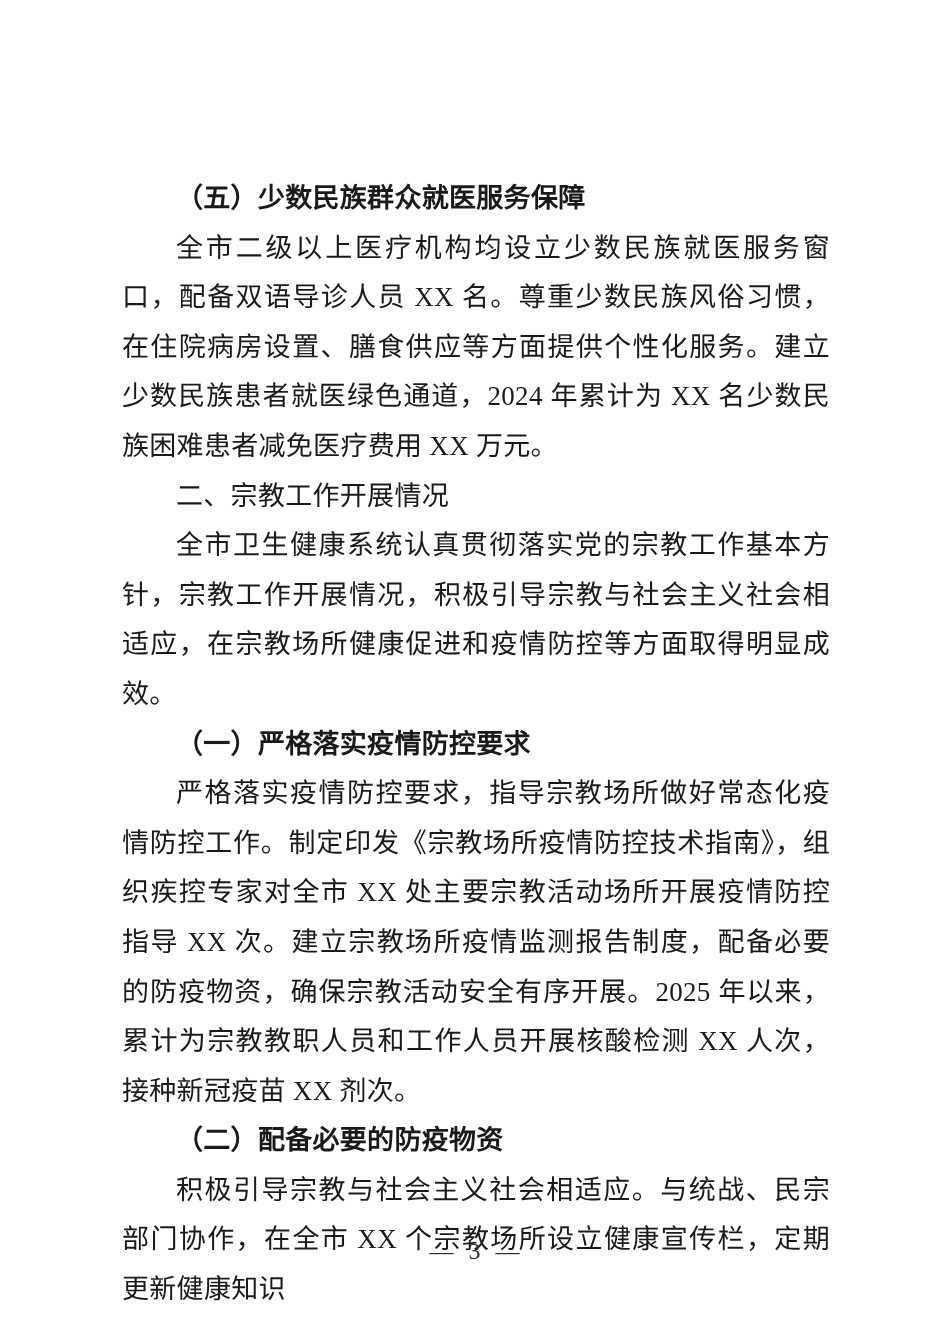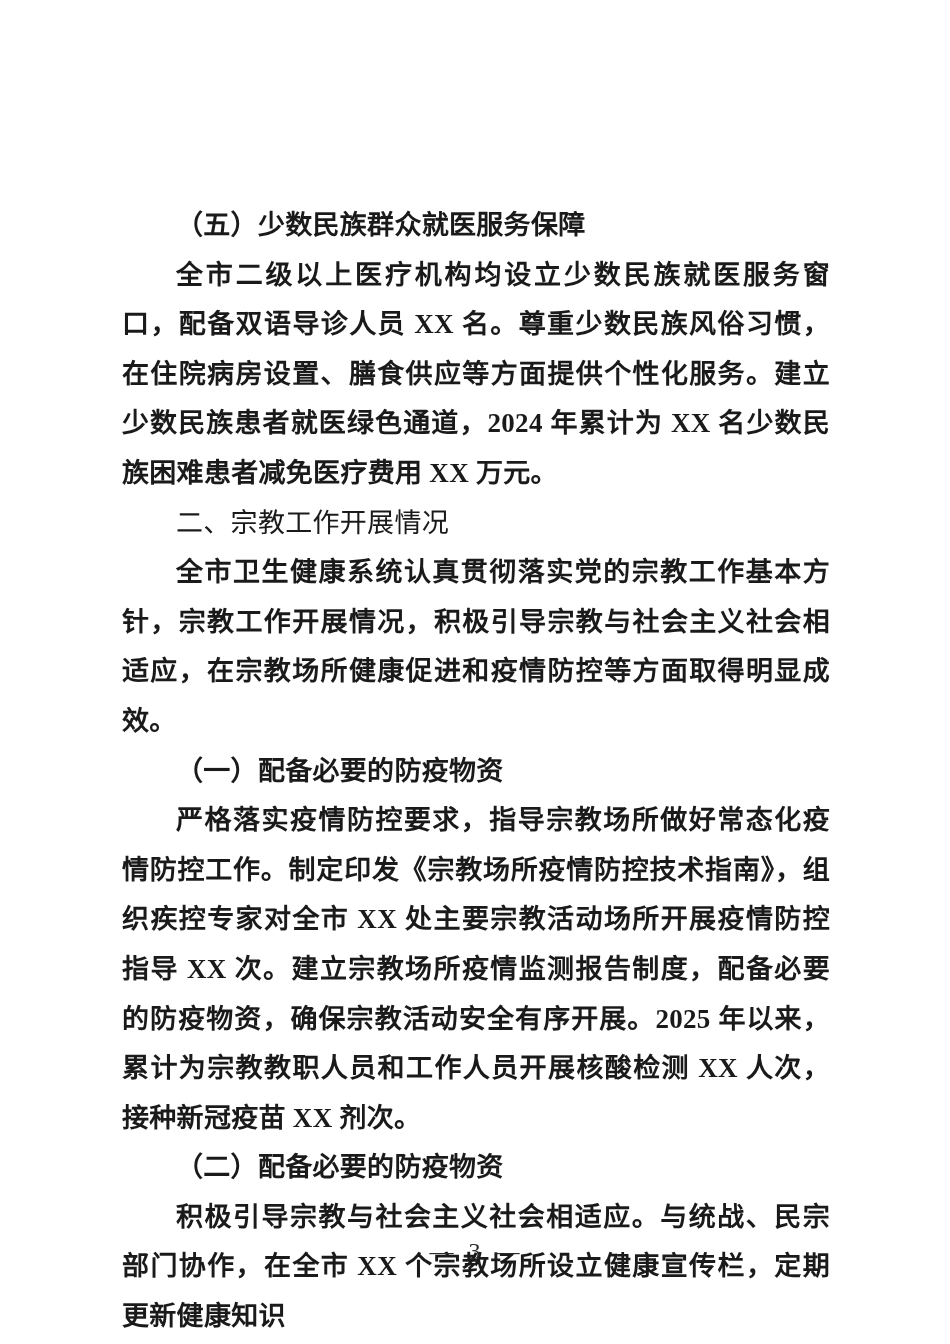--- a/index.html
+++ b/index.html
@@ -13,36 +13,36 @@
     width: 950px;
     height: 1344px;
     background: #ffffff;
     color: #1a1a1a;
     overflow: hidden;
     font-family: "Liberation Serif", "DejaVu Serif", serif;
   }
   .content {
     position: absolute;
     left: 122px;
-    top: 201px;
+    top: 174px;
     width: 708px;
   }
   .content p {
     margin: 0;
     font-size: 27px;
     line-height: 49.6px;
     text-indent: 2em;
     text-align: justify;
     text-justify: inter-character;
     letter-spacing: 0.3px;
     word-break: break-all;
   }
   .body-para {
     font-family: "Liberation Serif", "DejaVu Serif", serif;
-    font-weight: 700;
+    font-weight: 400;
   }
   .kaiti-subheading {
     font-family: "Liberation Serif", "DejaVu Serif", serif;
     font-weight: 600;
     text-align: left;
   }
   .hei-heading {
     font-family: "Liberation Sans", "DejaVu Sans", sans-serif;
     font-weight: 400;
     text-align: left;
@@ -68,21 +68,21 @@
   <div class="content">
 
     <p class="kaiti-subheading">（五）少数民族群众就医服务保障</p>
 
     <p class="body-para">全市二级以上医疗机构均设立少数民族就医服务窗口，配备双语导诊人员 XX 名。尊重少数民族风俗习惯，在住院病房设置、膳食供应等方面提供个性化服务。建立少数民族患者就医绿色通道，2024 年累计为 XX 名少数民族困难患者减免医疗费用 XX 万元。</p>
 
     <p class="hei-heading">二、宗教工作开展情况</p>
 
     <p class="body-para">全市卫生健康系统认真贯彻落实党的宗教工作基本方针，宗教工作开展情况，积极引导宗教与社会主义社会相适应，在宗教场所健康促进和疫情防控等方面取得明显成效。</p>
 
-    <p class="kaiti-subheading">（一）配备必要的防疫物资</p>
+    <p class="kaiti-subheading">（一）严格落实疫情防控要求</p>
 
     <p class="body-para">严格落实疫情防控要求，指导宗教场所做好常态化疫情防控工作。制定印发《宗教场所疫情防控技术指南》，组织疾控专家对全市 XX 处主要宗教活动场所开展疫情防控指导 XX 次。建立宗教场所疫情监测报告制度，配备必要的防疫物资，确保宗教活动安全有序开展。2025 年以来，累计为宗教教职人员和工作人员开展核酸检测 XX 人次，接种新冠疫苗 XX 剂次。</p>
 
     <p class="kaiti-subheading">（二）配备必要的防疫物资</p>
 
     <p class="body-para">积极引导宗教与社会主义社会相适应。与统战、民宗部门协作，在全市 XX 个宗教场所设立健康宣传栏，定期更新健康知识</p>
 
   </div>
 
   <div class="footer">— 3 —</div>

